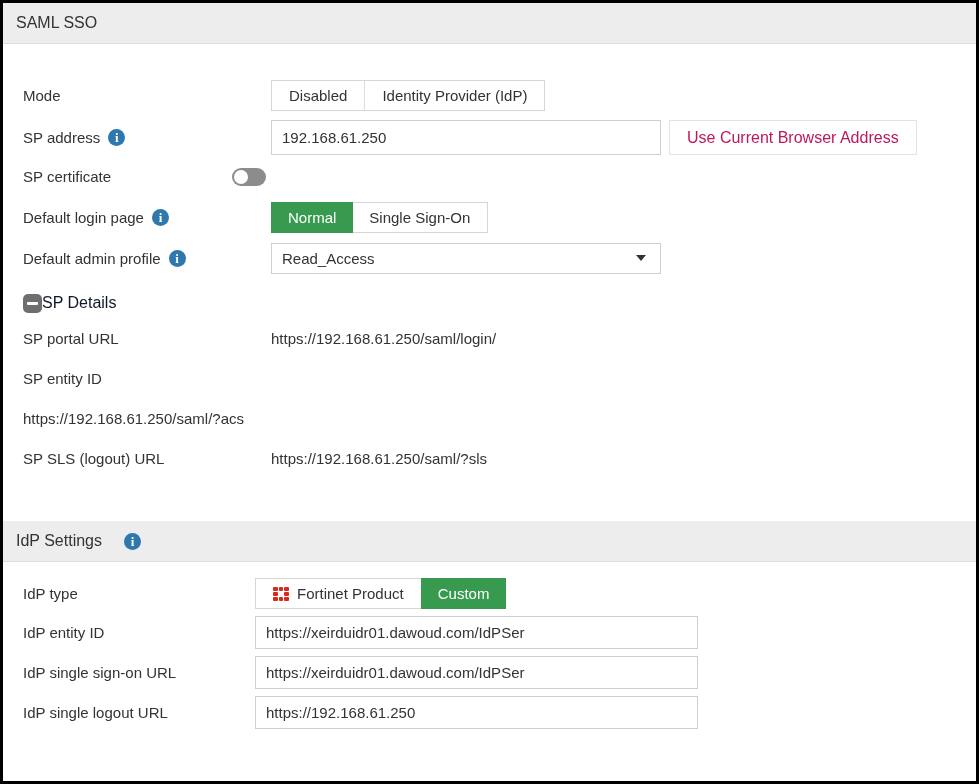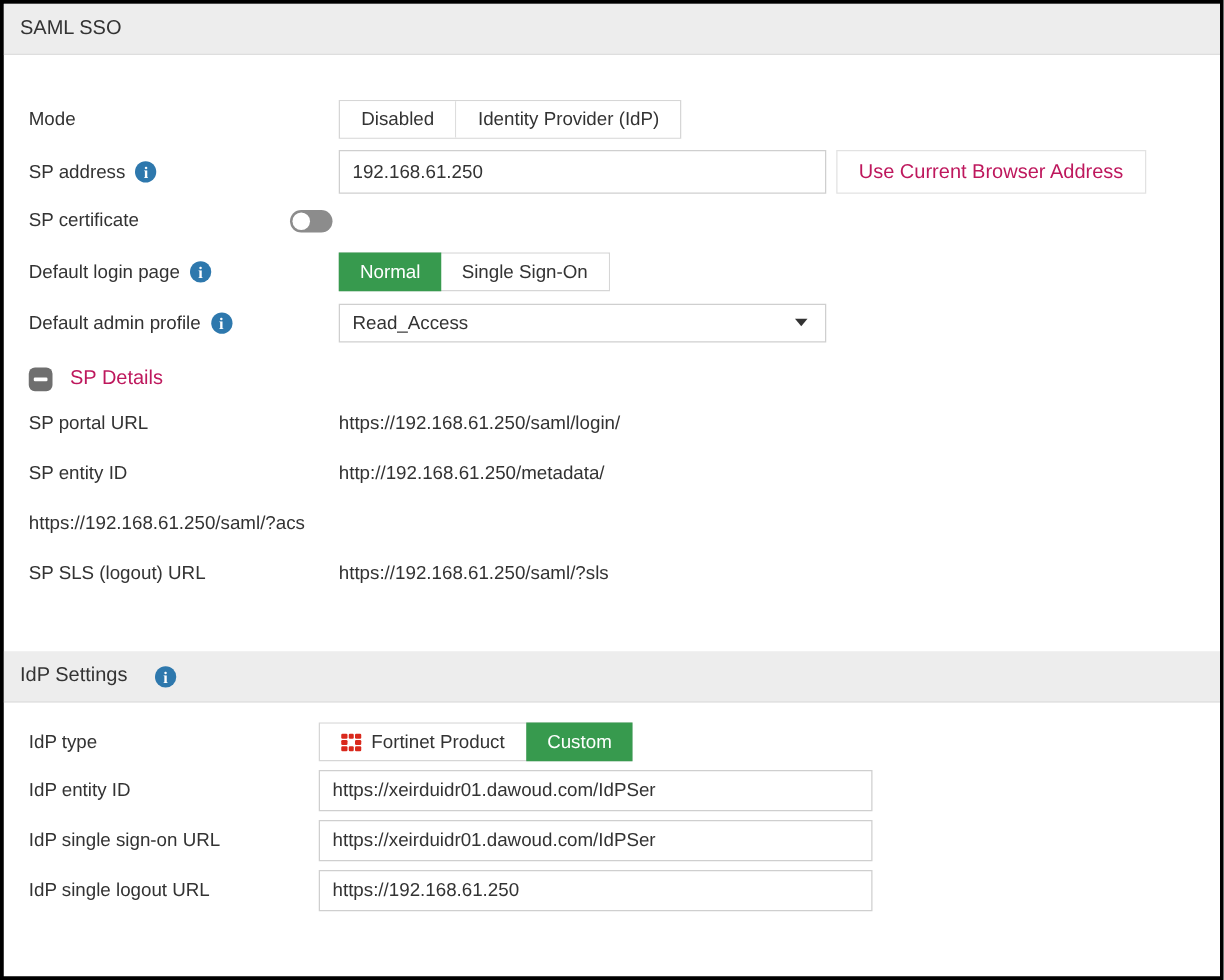--- a/index.html
+++ b/index.html
@@ -53,21 +53,21 @@
     display:flex; align-items:center; justify-content:space-between; padding:0 14px 0 10px;
     font-size:15px; color:#333; cursor:pointer;
   }
   .idp-content .select { width:385px; }
   .select .sel-left { display:flex; align-items:center; gap:8px; overflow:hidden; white-space:nowrap; }
   .caret-down {
     width:0; height:0; border-left:5px solid transparent; border-right:5px solid transparent;
     border-top:6px solid #333; flex:0 0 auto;
   }
   
-  .details-header { display:flex; align-items:center; gap:14px; height:30px; color:#be185d; font-size:16px; cursor:pointer; }
+  .details-header { display:flex; align-items:center; gap:0; height:30px; color:#0f172a; font-size:16px; cursor:pointer; }
   .collapse-icon { width:19px; height:19px; border-radius:5px; background:#6f6f6f; display:flex; align-items:center; justify-content:center; }
   .collapse-icon .minus { width:11px; height:3px; background:#fff; border-radius:1px; }
   .detail-row { height:40px; display:flex; align-items:center; }
   .detail-row .value { font-size:15px; color:#333; }
   
   .fgrid { width:16px; height:14px; display:grid; grid-template-columns:repeat(3,1fr); grid-template-rows:repeat(3,1fr); gap:1px; flex:0 0 auto; }
   .fgrid i { background:#d9281c; border-radius:1px; }
   .fgrid i.off { background:transparent; }
   
   .mt36{margin-top:36px}.mt16{margin-top:16px}.mt14{margin-top:14px}.mt13{margin-top:13px}.mt9{margin-top:9px}.mt7{margin-top:7px}
@@ -146,21 +146,20 @@
     <div class="detail-row">
       <div class="label">
           <span>SP portal URL</span>
         </div>
       <div class="value">https://192.168.61.250/saml/login/</div>
     </div>
     <div class="detail-row">
       <div class="label">
           <span>SP entity ID</span>
         </div>
-      <div class="value">http://192.168.61.250/metadata/</div>
     </div>
     <div class="detail-row">
       <div class="value">https://192.168.61.250/saml/?acs</div>
     </div>
     <div class="detail-row">
       <div class="label">
           <span>SP SLS (logout) URL</span>
         </div>
       <div class="value">https://192.168.61.250/saml/?sls</div>
     </div>

